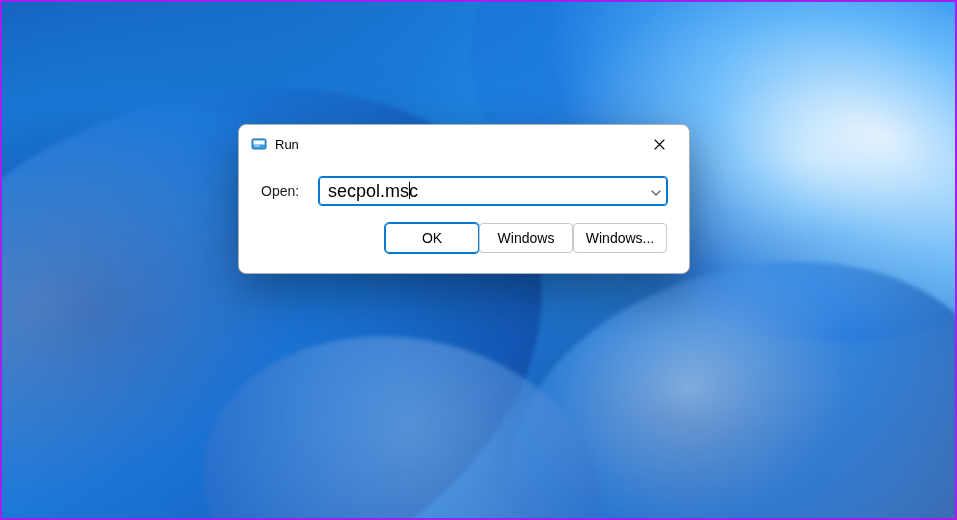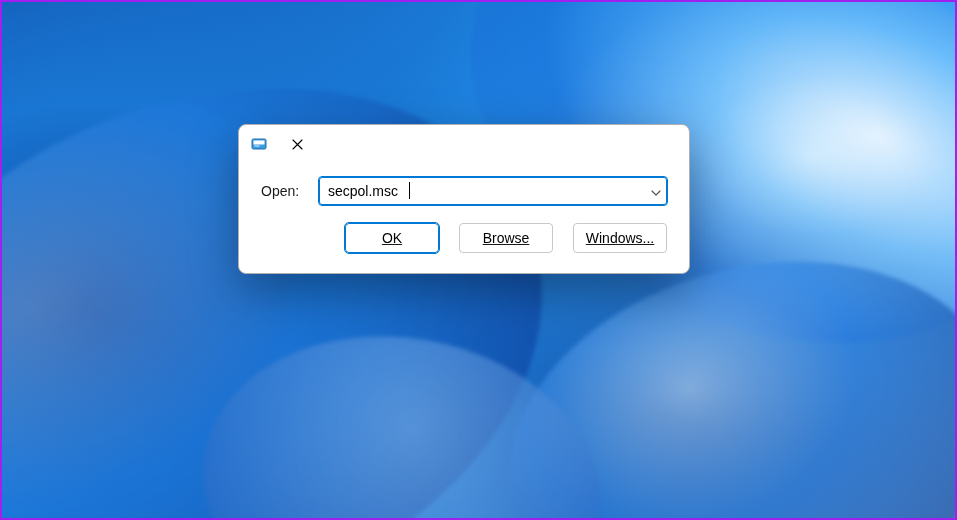--- a/index.html
+++ b/index.html
@@ -108,21 +108,21 @@
     flex: 1;
     position: relative;
   }
   .combo input {
     width: 100%;
     height: 28px;
     border: 1px solid #0078d4;
     outline: 1px solid #0078d4;
     border-radius: 3px;
     padding: 0 26px 0 8px;
-    font-size: 14px;
+    font-size: 18px;
     font-family: inherit;
     color: #000;
     background:#fff;
   }
   .combo .chev {
     position: absolute;
     right: 6px; top: 50%;
     transform: translateY(-50%);
     pointer-events: none;
     color:#5a5a5a;
@@ -131,23 +131,22 @@
     position:absolute;
     left: 90px;
     top: 5px;
     width:1px; height:17px;
     background:#000;
   }
 
   .button-row {
     display: flex;
     justify-content: flex-end;
-    gap: 20px;
+    gap: 0;
     padding: 0 22px 20px 22px;
-    text-decoration: underline;
   }
   .button-row button {
     width: 94px;
     height: 30px;
     background: #ffffff;
     border: 1px solid #c8c8c8;
     border-radius: 4px;
     font-size: 14px;
     font-family: inherit;
     cursor: default;
@@ -170,20 +169,21 @@
 <div class="run-dialog">
 
   <div class="titlebar">
     <span class="app-icon">
       <svg width="16" height="16" viewBox="0 0 16 16">
         <rect x="1" y="3" width="14" height="10" rx="1.5" fill="#3a9de0" stroke="#1f6db0" stroke-width="1"></rect>
         <rect x="2.5" y="4.5" width="11" height="4" fill="#ffffff"></rect>
         <rect x="3.5" y="9.5" width="5" height="1" fill="#ffffff" opacity="0.85"></rect>
       </svg>
     </span>
+    <span class="title">Run</span>
     <span class="close">
       <svg width="11" height="11" viewBox="0 0 11 11">
         <path d="M1 1 L10 10 M10 1 L1 10" stroke="#000" stroke-width="1.1" stroke-linecap="round"></path>
       </svg>
     </span>
   </div>
 
   <div class="body-area">
 
     <div class="open-row">
@@ -195,17 +195,17 @@
           <svg width="10" height="6" viewBox="0 0 10 6">
               <path d="M1 1 L5 5 L9 1" fill="none" stroke="#5a5a5a" stroke-width="1.2" stroke-linecap="round" stroke-linejoin="round"></path>
             </svg>
         </span>
       </div>
     </div>
   </div>
 
   <div class="button-row">
     <button class="default">OK</button>
-    <button>Browse</button>
+    <button>Windows</button>
     <button>Windows...</button>
   </div>
 
 </div>
 
 </body></html>

